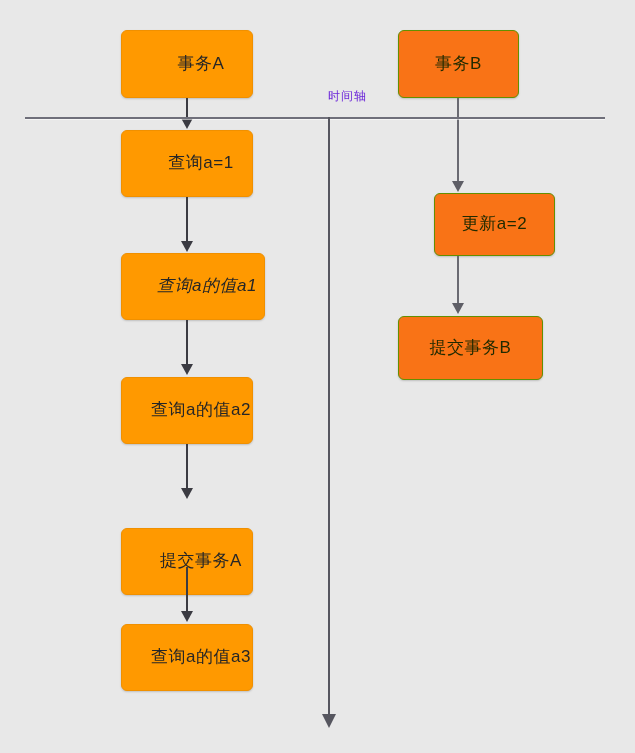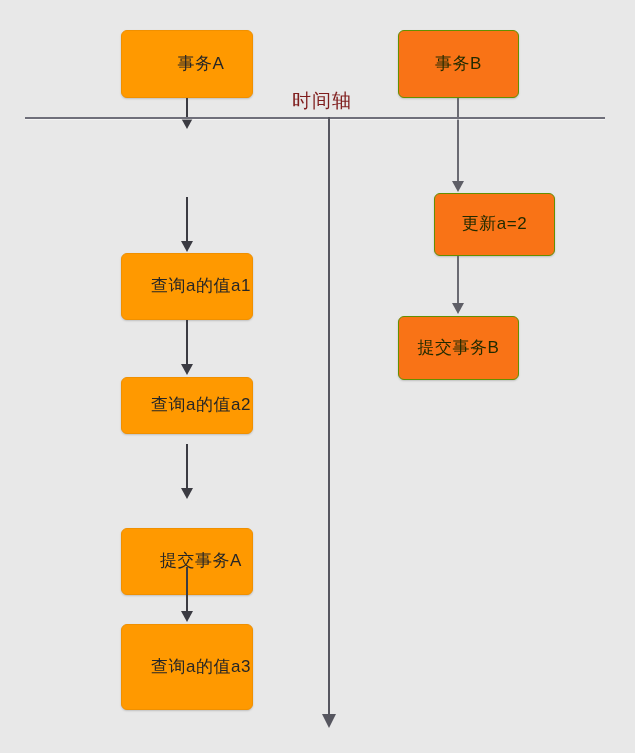--- a/index.html
+++ b/index.html
@@ -48,24 +48,25 @@
     height: 2px;
     box-shadow: 0 1px 0 rgba(255,255,255,0.55);
   }
   .axis-vline {
     position: absolute;
     background: #56565f;
     width: 2px;
   }
   .axis-label {
     position: absolute;
-    color: #7f1d1d;
-    font-size: 19px;
+    color: #6d28d9;
+    font-size: 12px;
     letter-spacing: 1px;
     white-space: nowrap;
+    margin-left: 36px;
   }
   .connector {
     position: absolute;
     width: 2px;
     background: #3b3b42;
   }
   .connector.thin {
     background: #6a6a72;
   }
   .arrowhead {
@@ -90,64 +91,67 @@
 
 <div id="canvas">
 
   <div class="node orange" style="left:121px; top:30px; width:132px; height:68px;">
     <span>事务A</span>
   </div>
 
   <div class="connector" style="left:186px; top:98px; height:22px;"></div>
   <div class="arrowhead" style="left:181px; top:118px;"></div>
 
+  <div class="node orange" style="left:121px; top:130px; width:132px; height:67px;">
+    <span>查询a=1</span>
+  </div>
 
   <div class="connector" style="left:186px; top:197px; height:46px;"></div>
   <div class="arrowhead" style="left:181px; top:241px;"></div>
 
-  <div class="node orange" style="left:121px; top:253px; width:132px; height:67px;">
+  <div class="node orange" style="left:121px; top:253px; width:144px; height:67px;font-style:italic;">
     <span>查询a的值a1</span>
   </div>
 
   <div class="connector" style="left:186px; top:320px; height:46px;"></div>
   <div class="arrowhead" style="left:181px; top:364px;"></div>
 
-  <div class="node orange" style="left:121px; top:377px; width:132px; height:57px;align-items:center;">
+  <div class="node orange" style="left:121px; top:377px; width:132px; height:67px;align-items:center;">
     <span>查询a的值a2</span>
   </div>
 
   <div class="connector" style="left:186px; top:444px; height:46px;"></div>
   <div class="arrowhead" style="left:181px; top:488px;"></div>
 
   <div class="node orange" style="left:121px; top:500px; width:132px; height:67px;margin-top:28px;">
     <span>提交事务A</span>
   </div>
 
   <div class="connector" style="left:186px; top:567px; height:46px;"></div>
   <div class="arrowhead" style="left:181px; top:611px;"></div>
 
-  <div class="node orange" style="left:121px; top:624px; width:132px; height:86px;">
+  <div class="node orange" style="left:121px; top:624px; width:132px; height:67px;">
     <span>查询a的值a3</span>
   </div>
 
   <div class="node green" style="left:398px; top:30px; width:121px; height:68px;">
     <span>事务B</span>
   </div>
 
   <div class="connector thin" style="left:457px; top:98px; height:85px;"></div>
   <div class="arrowhead thin" style="left:452px; top:181px;"></div>
 
   <div class="node green" style="left:398px; top:193px; width:121px; height:63px;margin-left:36px;">
     <span>更新a=2</span>
   </div>
 
   <div class="connector thin" style="left:457px; top:256px; height:48px;"></div>
   <div class="arrowhead thin" style="left:452px; top:303px;"></div>
 
-  <div class="node green" style="left:398px; top:316px; width:121px; height:64px;text-align:center;">
+  <div class="node green" style="left:398px; top:316px; width:145px; height:64px;text-align:center;">
     <span>提交事务B</span>
   </div>
 
   <div class="axis-label" style="left:292px; top:88px;">时间轴</div>
 
   <div class="axis-line" style="left:25px; top:117px; width:580px;"></div>
 
   <div class="axis-vline" style="left:328px; top:117px; height:600px;"></div>
 
   <div class="arrowhead axis" style="left:322px; top:714px;"></div>

